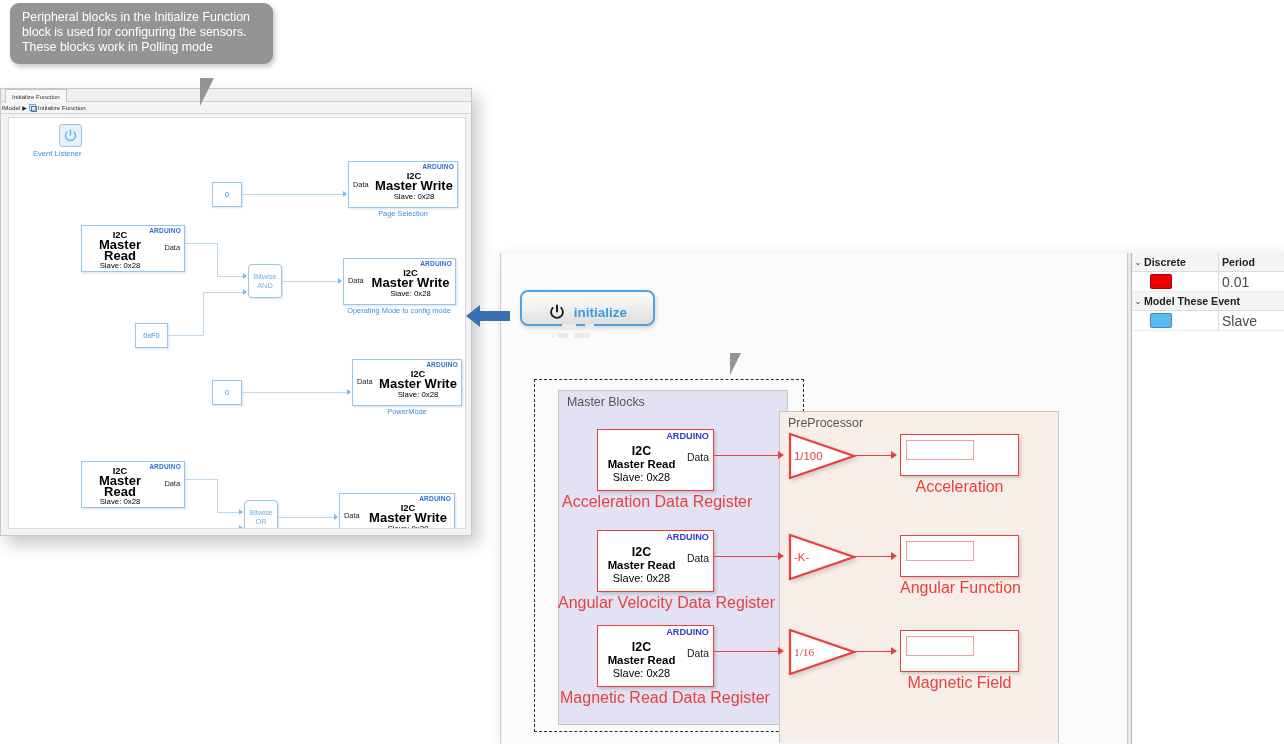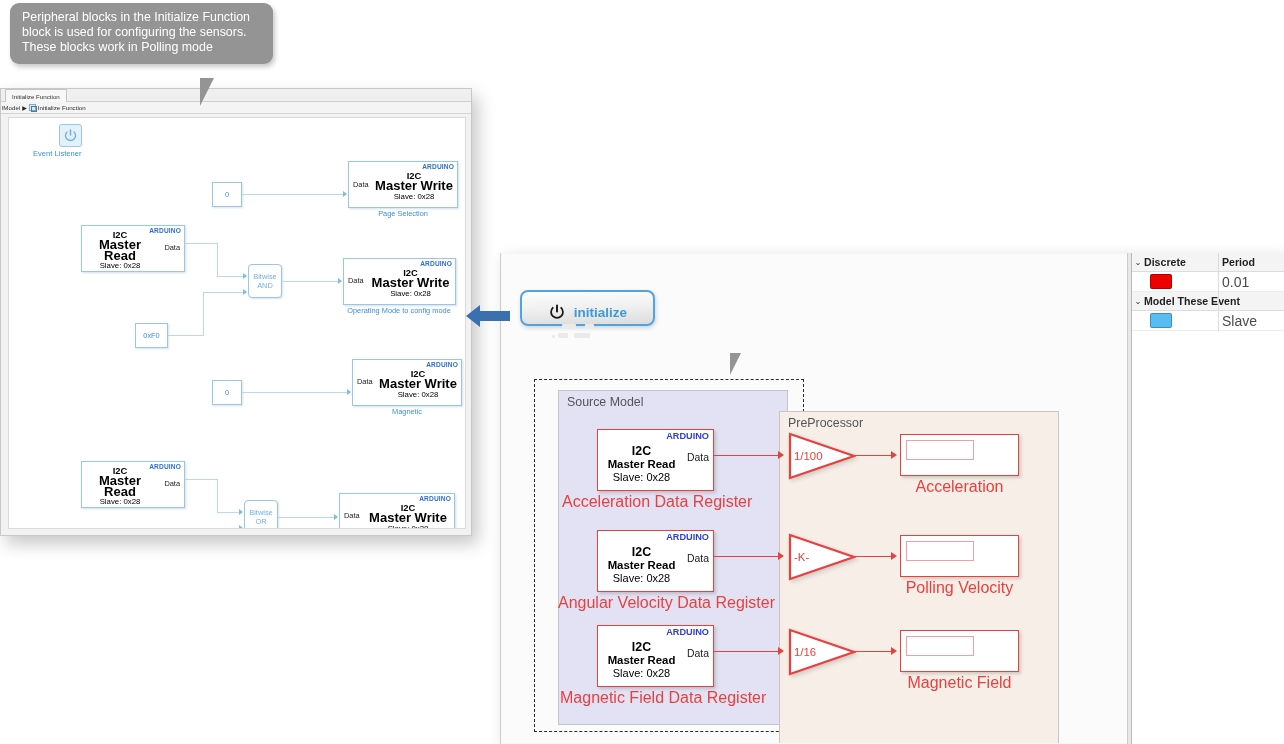--- a/index.html
+++ b/index.html
@@ -394,21 +394,21 @@
 
       <div class="blk" style="left:343px; top:241px; width:110px; height:47px;">
         <span class="blk-vendor">ARDUINO</span>
         <span class="port-label" style="left:4px; top:17px;">Data</span>
         <div class="blk-body" style="padding-left:22px; padding-top:4px;">
           <div class="blk-l1">I2C</div>
           <div class="blk-l2">Master Write</div>
           <div class="blk-l3">Slave: 0x28</div>
         </div>
       </div>
-      <div class="blk-caption" style="left:343px; top:289px; width:110px;">Magnetic</div>
+      <div class="blk-caption" style="left:343px; top:289px; width:110px;">PowerMode</div>
 
       <div class="blk" style="left:72px; top:343px; width:104px; height:47px;">
         <span class="blk-vendor">ARDUINO</span>
         <span class="port-label" style="right:4px; top:17px;">Data</span>
         <div class="blk-body" style="padding-right:26px; padding-top:4px;">
           <div class="blk-l1">I2C</div>
           <div class="blk-l2">Master Read</div>
           <div class="blk-l3">Slave: 0x28</div>
         </div>
       </div>
@@ -461,21 +461,21 @@
           <div class="ib-dot" style="left:63px; top:2px; width:9px;  height:5px;"></div>
           <div class="ib-dot" style="left:36px; top:11px; width:10px; height:5px;"></div>
           <div class="ib-dot" style="left:52px; top:11px; width:16px; height:5px;"></div>
           <div class="ib-dot" style="left:30px; top:13px; width:3px;  height:3px;"></div>
         </div>
       </div>
 
       <div id="dash-frame"></div>
 
       <div class="region" id="region-source" style="left:56px; top:136px; width:230px; height:335px;">
-        <span class="region-title">Source Model</span>
+        <span class="region-title">Master Blocks</span>
       </div>
 
       <div class="region" id="region-pre" style="left:277px; top:136px; width:280px; height:335px;margin-top:21px;">
         <span class="region-title">PreProcessor</span>
       </div>
 
       <div class="rblk" style="left:95px; top:175px; width:117px; height:62px;">
         <span class="rblk-vendor">ARDUINO</span>
         <span class="rport" style="right:4px; top:22px;">Data</span>
         <div class="rblk-body" style="padding-right:28px; padding-top:6px;">
@@ -518,37 +518,37 @@
       <div class="gain-wrap" style="left:286px; top:279px; width:68px; height:48px;">
         <svg class="gain-shape" viewBox="0 0 68 48" preserveAspectRatio="none">
           <polygon points="2,2 66,24 2,46" fill="#ffffff" stroke="#e8403f" stroke-width="2.2"></polygon>
         </svg>
         <span class="gain-text">-K-</span>
       </div>
       <div class="rwire" style="left:352px; top:302px; width:37px;"></div>
       <div class="rarrow" style="left:389px; top:298px;"></div>
 
       <div class="outport" style="left:398px; top:281px; width:119px; height:42px;"></div>
-      <div class="rcaption" style="left:398px; top:325px; width:119px;">Polling Velocity</div>
+      <div class="rcaption" style="left:398px; top:325px; width:119px;">Angular Function</div>
 
       <div class="rblk" style="left:95px; top:371px; width:117px; height:62px;">
         <span class="rblk-vendor">ARDUINO</span>
         <span class="rport" style="right:4px; top:22px;">Data</span>
         <div class="rblk-body" style="padding-right:28px; padding-top:6px;">
           <div class="rblk-l1">I2C</div>
           <div class="rblk-l2">Master Read</div>
           <div class="rblk-l3">Slave: 0x28</div>
         </div>
       </div>
-      <div class="rcaption" style="left:58px; top:435px; width:192px;">Magnetic Field Data Register</div>
+      <div class="rcaption" style="left:58px; top:435px; width:192px;">Magnetic Read Data Register</div>
 
       <div class="rwire" style="left:212px; top:397px; width:64px;"></div>
       <div class="rarrow" style="left:276px; top:393px;"></div>
 
-      <div class="gain-wrap" style="left:286px; top:374px; width:68px; height:48px;">
+      <div class="gain-wrap" style="left:286px; top:374px; width:68px; height:48px;font-family:Liberation Serif, serif;">
         <svg class="gain-shape" viewBox="0 0 68 48" preserveAspectRatio="none">
           <polygon points="2,2 66,24 2,46" fill="#ffffff" stroke="#e8403f" stroke-width="2.2"></polygon>
         </svg>
         <span class="gain-text">1/16</span>
       </div>
       <div class="rwire" style="left:352px; top:397px; width:37px;"></div>
       <div class="rarrow" style="left:389px; top:393px;"></div>
 
       <div class="outport" style="left:398px; top:376px; width:119px; height:42px;"></div>
       <div class="rcaption" style="left:398px; top:420px; width:119px;">Magnetic Field</div>

